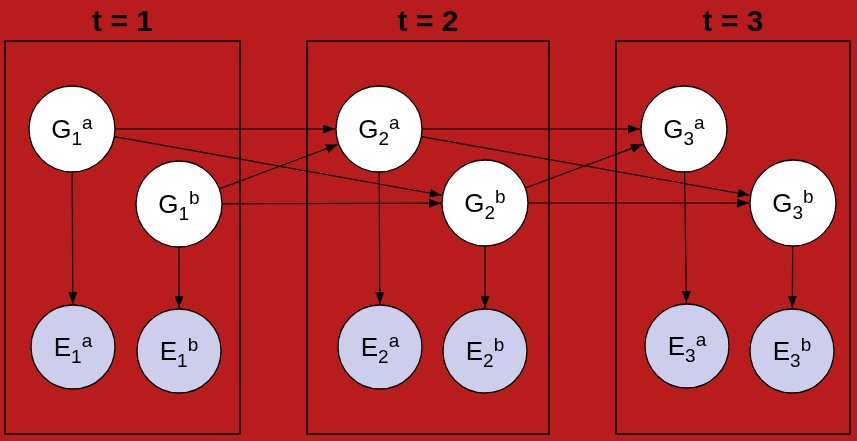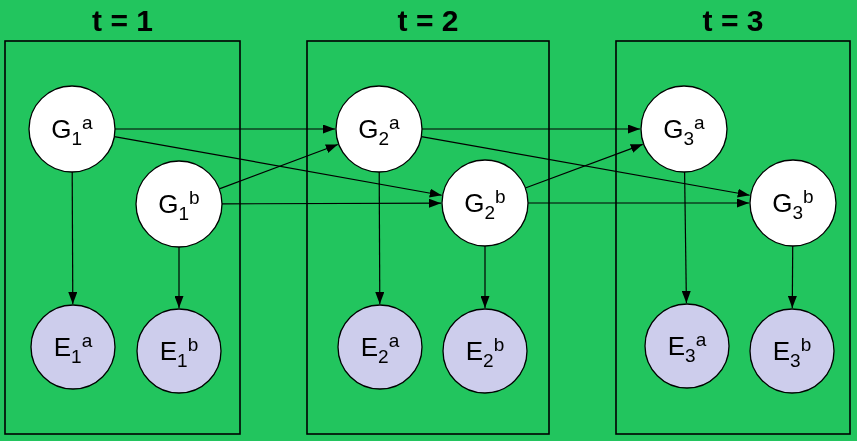--- a/index.html
+++ b/index.html
@@ -4,21 +4,21 @@
 <style>
   html, body {
     margin: 0;
     padding: 0;
     background: #ffffff;
   }
   .canvas {
     position: relative;
     width: 857px;
     height: 441px;
-    background: #22c55e;
+    background: #b91c1c;
     overflow: hidden;
   }
   svg { display: block; }
   .slice-box {
     fill: none;
     stroke: #000000;
     stroke-width: 1.6;
   }
   .slice-title {
     font-family: "Liberation Sans", sans-serif;

